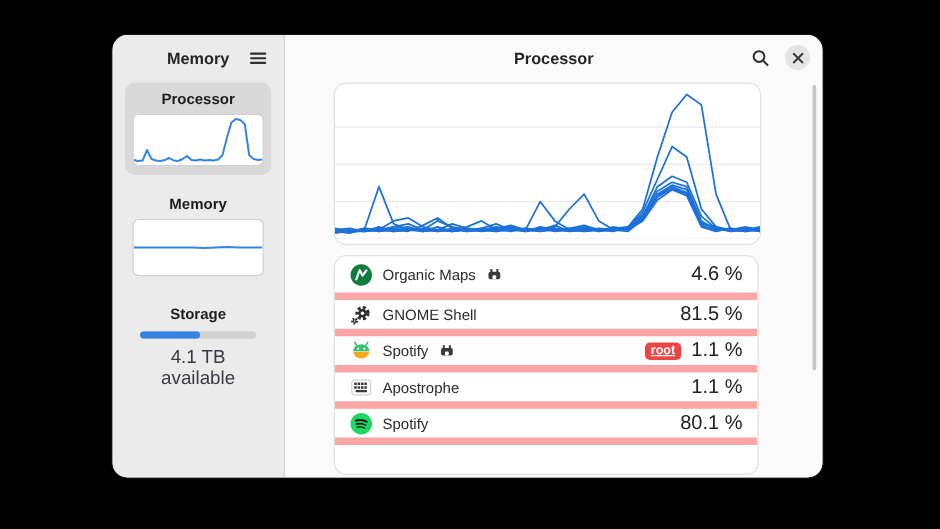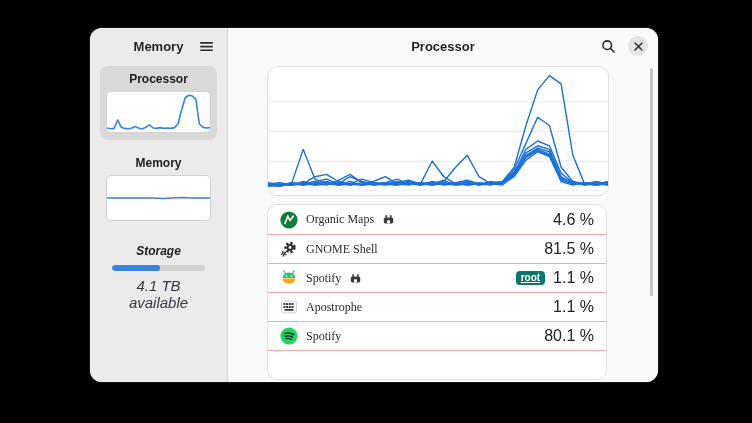--- a/index.html
+++ b/index.html
@@ -18,21 +18,21 @@
   .sb-title { font-size:13px; font-weight:700; color:#242424; }
   .menu-btn { position:absolute; right:8px; top:5px; width:26px; height:26px; border-radius:6px;
     display:flex; align-items:center; justify-content:center; cursor:pointer; }
   .sb-content { padding:2px 10px 0 10px; }
   .sb-card { border-radius:8px; padding:6px 6px 7px 6px; margin-bottom:10px; cursor:pointer; }
   .sb-card.selected { background:#d9d9d9; }
   .sb-card-title { text-align:center; font-size:12px; font-weight:700; color:#1d1d1d; margin-bottom:5px; }
   .spark-box { background:#fff; border:1px solid #d2d2d2; border-radius:5px; height:42px; overflow:hidden; }
   .spark-box svg, .bigchart svg { display:block; width:100%; height:100%; }
   .mem-box { height:46px; }
-  .storage-wrap { text-align:center; margin-top:0;font-style:italic; }
+  .storage-wrap { text-align:center; margin-top:0; }
   .progress { height:6px; border-radius:3px; background:#d1d1d1; margin:7px 6px 6px 6px; overflow:hidden; }
   .progress-fill { height:100%; background:#3584e4; border-radius:3px; }
   .avail { font-size:15px; color:#3d3846; }
 
   
   .main { position:relative; flex:1 1 auto; background:#fafafa; overflow:hidden; }
   .main-header { height:36px; position:relative; display:flex; align-items:center; justify-content:center; }
   .main-title { font-size:13px; font-weight:700; color:#242424; }
   .hdr-actions { position:absolute; right:10px; top:0; height:36px; display:flex; align-items:center; gap:8px; }
   .icon-btn { width:24px; height:24px; display:flex; align-items:center; justify-content:center;
@@ -44,26 +44,26 @@
     background:#fff; border:1px solid #e1e1e1; border-radius:10px; overflow:hidden; padding:5px 0 4px 0; }
   .gridline { stroke:#e9e9e9; stroke-width:1; vector-effect:non-scaling-stroke; }
   .chart-line { fill:none; stroke:#1c71d8; stroke-width:1.4; vector-effect:non-scaling-stroke;
     stroke-linejoin:round; stroke-linecap:round; }
   .spark-line { fill:none; stroke:#3584e4; stroke-width:1.6; vector-effect:non-scaling-stroke;
     stroke-linejoin:round; }
 
   .proclist { position:absolute; left:39px; top:176px; width:340px;
     background:#fff; border:1px solid #e1e1e1; border-radius:10px; overflow:hidden; }
   .row { height:29px; display:flex; align-items:center; gap:8px; padding:0 12px; cursor:pointer; }
-  .row + .row { border-top:1px solid #fca5a5; }
+  .row + .row { border-top:6px solid #fca5a5; }
   .app-icon { width:18px; height:18px; flex:0 0 auto; }
-  .proc-name { font-size:12px; color:#2b2b2b; white-space:nowrap;font-family:Liberation Serif, serif; }
+  .proc-name { font-size:12px; color:#2b2b2b; white-space:nowrap; }
   .badge-icon { width:11px; height:11px; flex:0 0 auto; margin-left:1px; }
   .spacer { flex:1 1 auto; }
-  .root-badge { background:#0f766e; color:#fff; font-size:10px; font-weight:700;
+  .root-badge { background:#ef4444; color:#fff; font-size:10px; font-weight:700;
     padding:2px 5px; border-radius:4px; line-height:1;text-decoration:underline; }
   .cpu { font-size:16px; color:#222; min-width:38px; text-align:right; }
 
   .scroll-thumb { position:absolute; right:5px; top:40px; width:3px; height:228px;
     background:#c6c6c6; border-radius:2px; cursor:pointer; }
 </style>
 </head>
 <body>
 
 <div class="stage">

